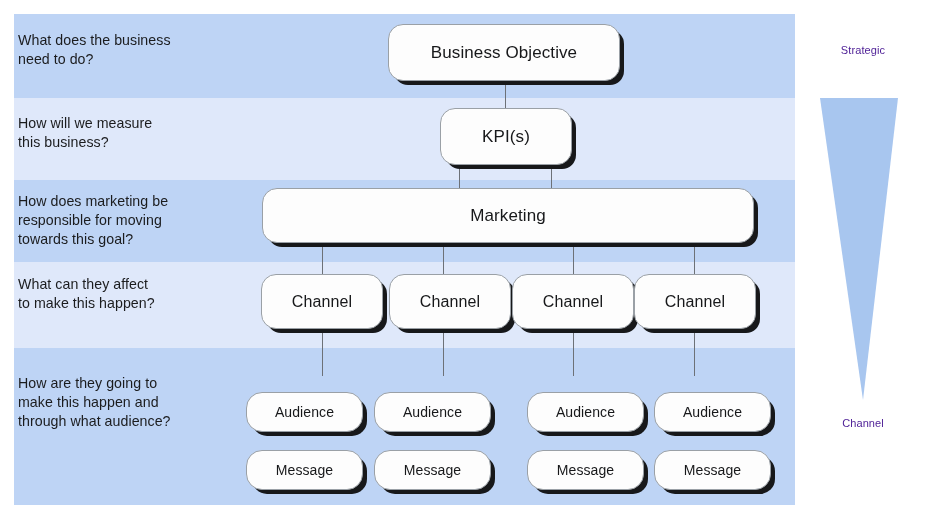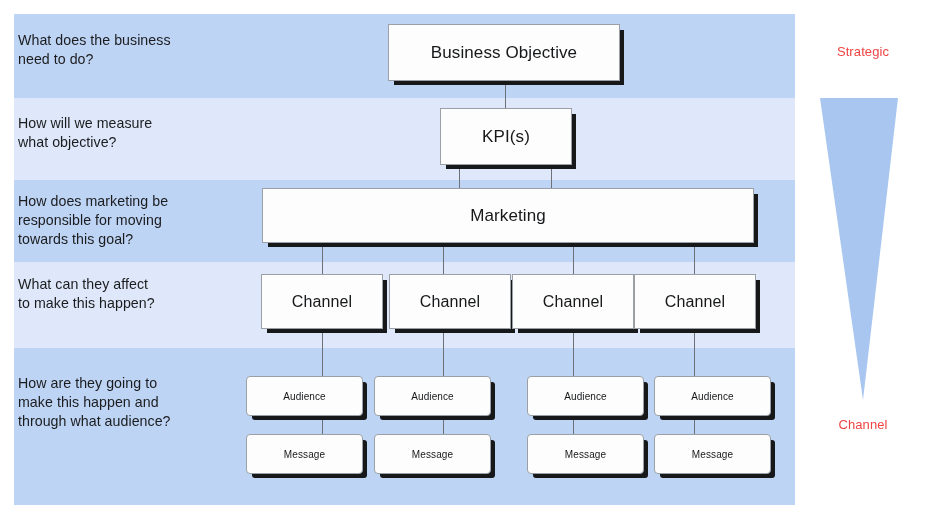--- a/index.html
+++ b/index.html
@@ -42,66 +42,66 @@
     background: #6d7177;
     width: 1px;
   }
 
   
   .node {
     position: absolute;
     box-sizing: border-box;
     background: #fdfdfd;
     border: 1px solid #9aa0a6;
-    border-radius: 0;
+    border-radius: 15px;
     display: flex;
     align-items: center;
     justify-content: center;
     color: #17181a;
     font-size: 16px;
     letter-spacing: 0.1px;
     box-shadow: 5px 5px 0 -1px #17181a;
     z-index: 3;
   }
-  .node.pill { border-radius: 4px; font-size: 10px; }
+  .node.pill { border-radius: 16px; font-size: 14px; margin-top: 16px; }
   .node.lg   { font-size: 17px; }
 
   
   .funnel {
     position: absolute;
     left: 815px;
     top: 90px;
     width: 95px;
     height: 315px;
     z-index: 2;
   }
   .funnel-label {
     position: absolute;
     width: 140px;
     text-align: center;
-    color: #ef4444;
-    font-size: 13px;
+    color: #4c1d95;
+    font-size: 11px;
     letter-spacing: 0.1px;
   }
 </style>
 </head>
 <body>
 
 <div id="stage">
 
   <div class="band band-dark" style="top:14px;  height:84px;"></div>
   <div class="band band-light" style="top:98px;  height:82px;"></div>
   <div class="band band-dark" style="top:180px; height:82px;"></div>
   <div class="band band-light" style="top:262px; height:86px;"></div>
   <div class="band band-dark" style="top:348px; height:157px;"></div>
 
   <div class="band-label" style="top:31px;">What does the business
 need to do?</div>
   <div class="band-label" style="top:114px;">How will we measure
-what objective?</div>
+this business?</div>
   <div class="band-label" style="top:192px;">How does marketing be
 responsible for moving
 towards this goal?</div>
   <div class="band-label" style="top:374px;">How are they going to
 make this happen and
 through what audience?</div>
   <div class="band-label" style="top:275px;">What can they affect
 to make this happen?</div>
 
   <div class="conn" style="left:505px; top:80px;  height:30px;"></div>

